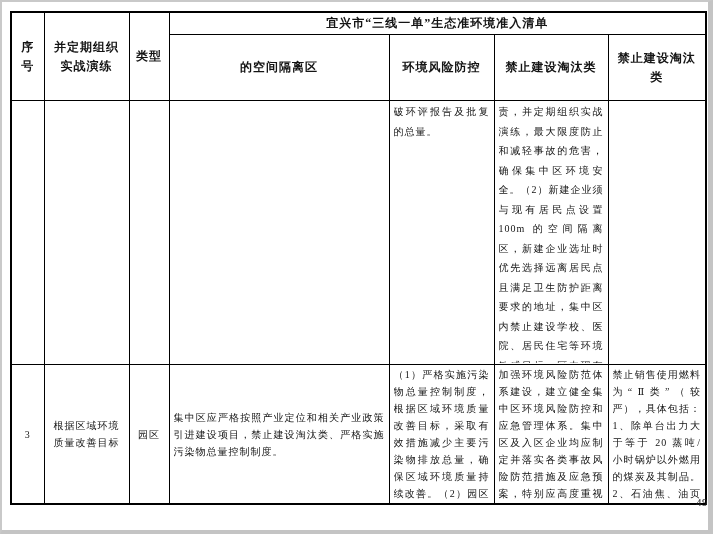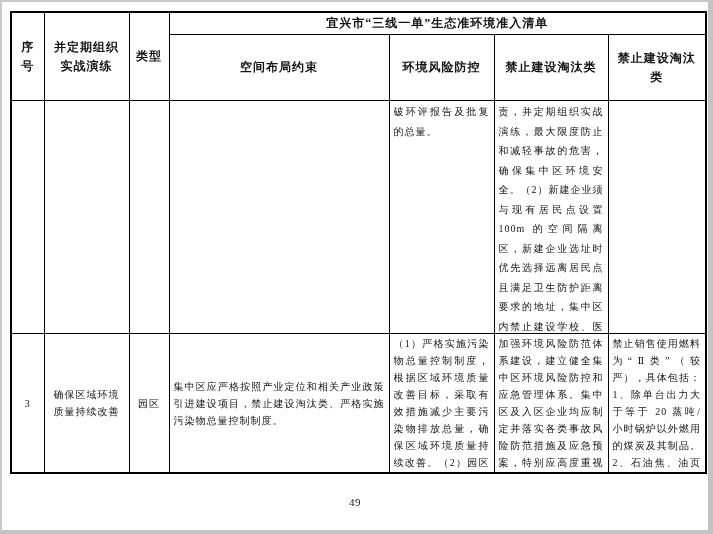--- a/index.html
+++ b/index.html
@@ -50,37 +50,37 @@
   th.title-cell { border-bottom: 2px solid #000; }
   th.resource-header { line-height: 31px; }
   tr.body-row td {
     font-size: 10px;
     letter-spacing: 1px;
     text-align: justify;
   }
   tr.row-1 td { line-height: 19.5px; }
   tr.row-2 td { line-height: 17px; }
   .cellbox { overflow: hidden; }
-  tr.row-1 .cellbox { height: 230px; }
+  tr.row-1 .cellbox { height: 261px; }
   tr.row-2 .cellbox { height: 136px; }
   .cellbox.mid {
     display: flex;
     align-items: center;
   }
   .cellbox.mid.ctr {
     justify-content: center;
     text-align: center;
   }
   td.center { text-align: center; }
   .page-number {
     position: absolute;
     left: 0;
     right: 0;
     top: 494px;
-    text-align: center;
+    text-align: right;
     font-size: 11px;
     letter-spacing: 0.5px;
     color: #222;
   }
 </style>
 </head>
 <body>
 
 <div class="page">
   <table class="doc">
@@ -94,21 +94,21 @@
       <col style="width:98px">
     </colgroup>
     <tbody>
       <tr class="title-row">
         <th rowspan="2">序号</th>
         <th rowspan="2">并定期组织实战演练</th>
         <th rowspan="2">类型</th>
         <th colspan="4" class="title-cell">宜兴市“三线一单”生态准环境准入清单</th>
       </tr>
       <tr class="subheader-row">
-        <th>空间布局约束</th>
+        <th>的空间隔离区</th>
         <th>环境风险防控</th>
         <th>禁止建设淘汰类</th>
         <th class="resource-header">禁止建设淘汰类</th>
       </tr>
       <tr class="body-row row-1">
         <td class="center">
           <div class="cellbox mid ctr"></div>
         </td>
         <td class="center">
           <div class="cellbox mid ctr"></div>
@@ -127,21 +127,21 @@
         </td>
         <td>
           <div class="cellbox"></div>
         </td>
       </tr>
       <tr class="body-row row-2">
         <td class="center">
           <div class="cellbox mid ctr">3</div>
         </td>
         <td class="center">
-          <div class="cellbox mid ctr">确保区域环境质量持续改善</div>
+          <div class="cellbox mid ctr">根据区域环境质量改善目标</div>
         </td>
         <td class="center">
           <div class="cellbox mid ctr">园区</div>
         </td>
         <td>
           <div class="cellbox mid">集中区应严格按照产业定位和相关产业政策引进建设项目，禁止建设淘汰类、严格实施污染物总量控制制度。</div>
         </td>
         <td>
           <div class="cellbox">（1）严格实施污染物总量控制制度，根据区域环境质量改善目标，采取有效措施减少主要污染物排放总量，确保区域环境质量持续改善。（2）园区污染物</div>
         </td>

